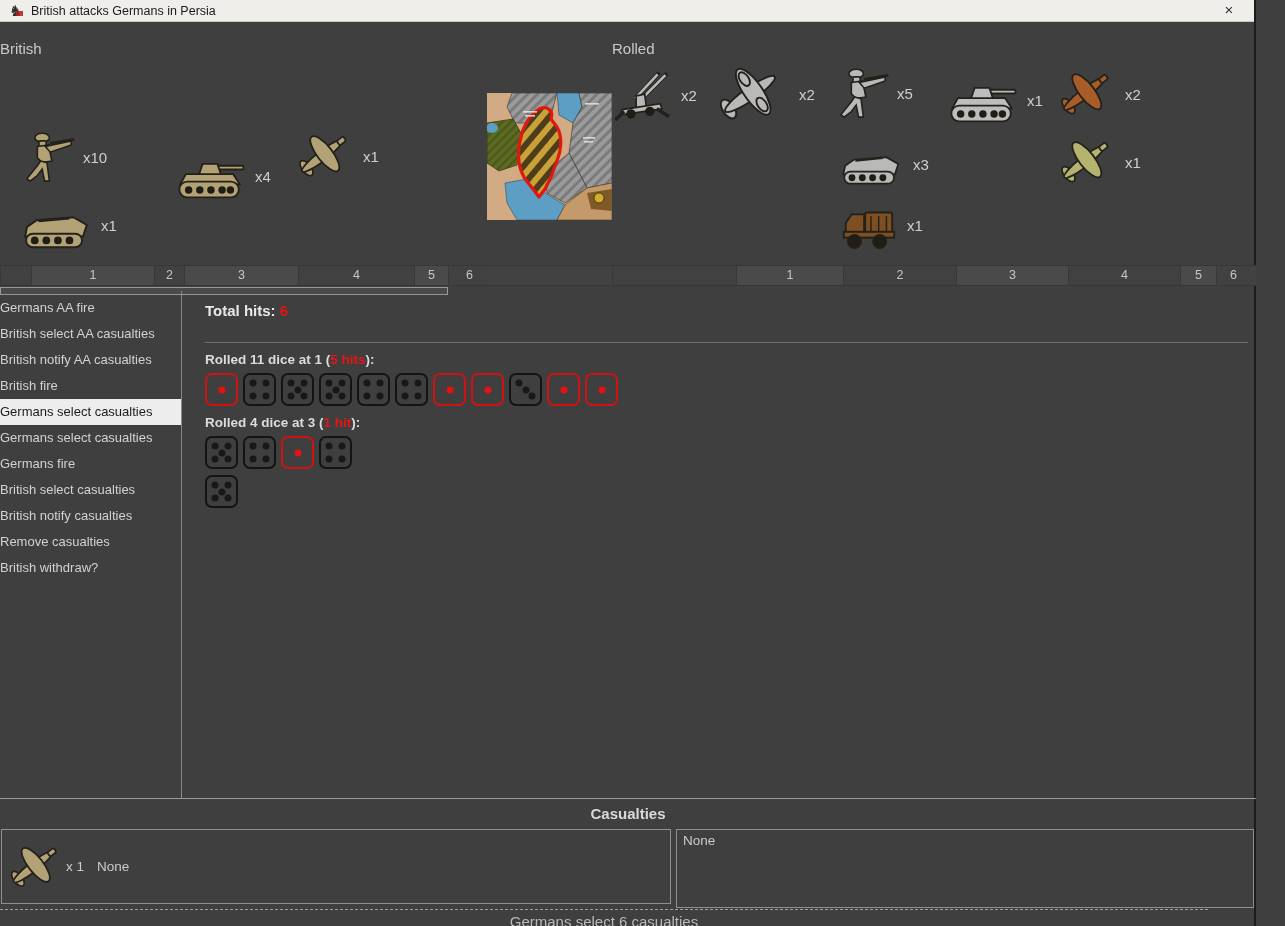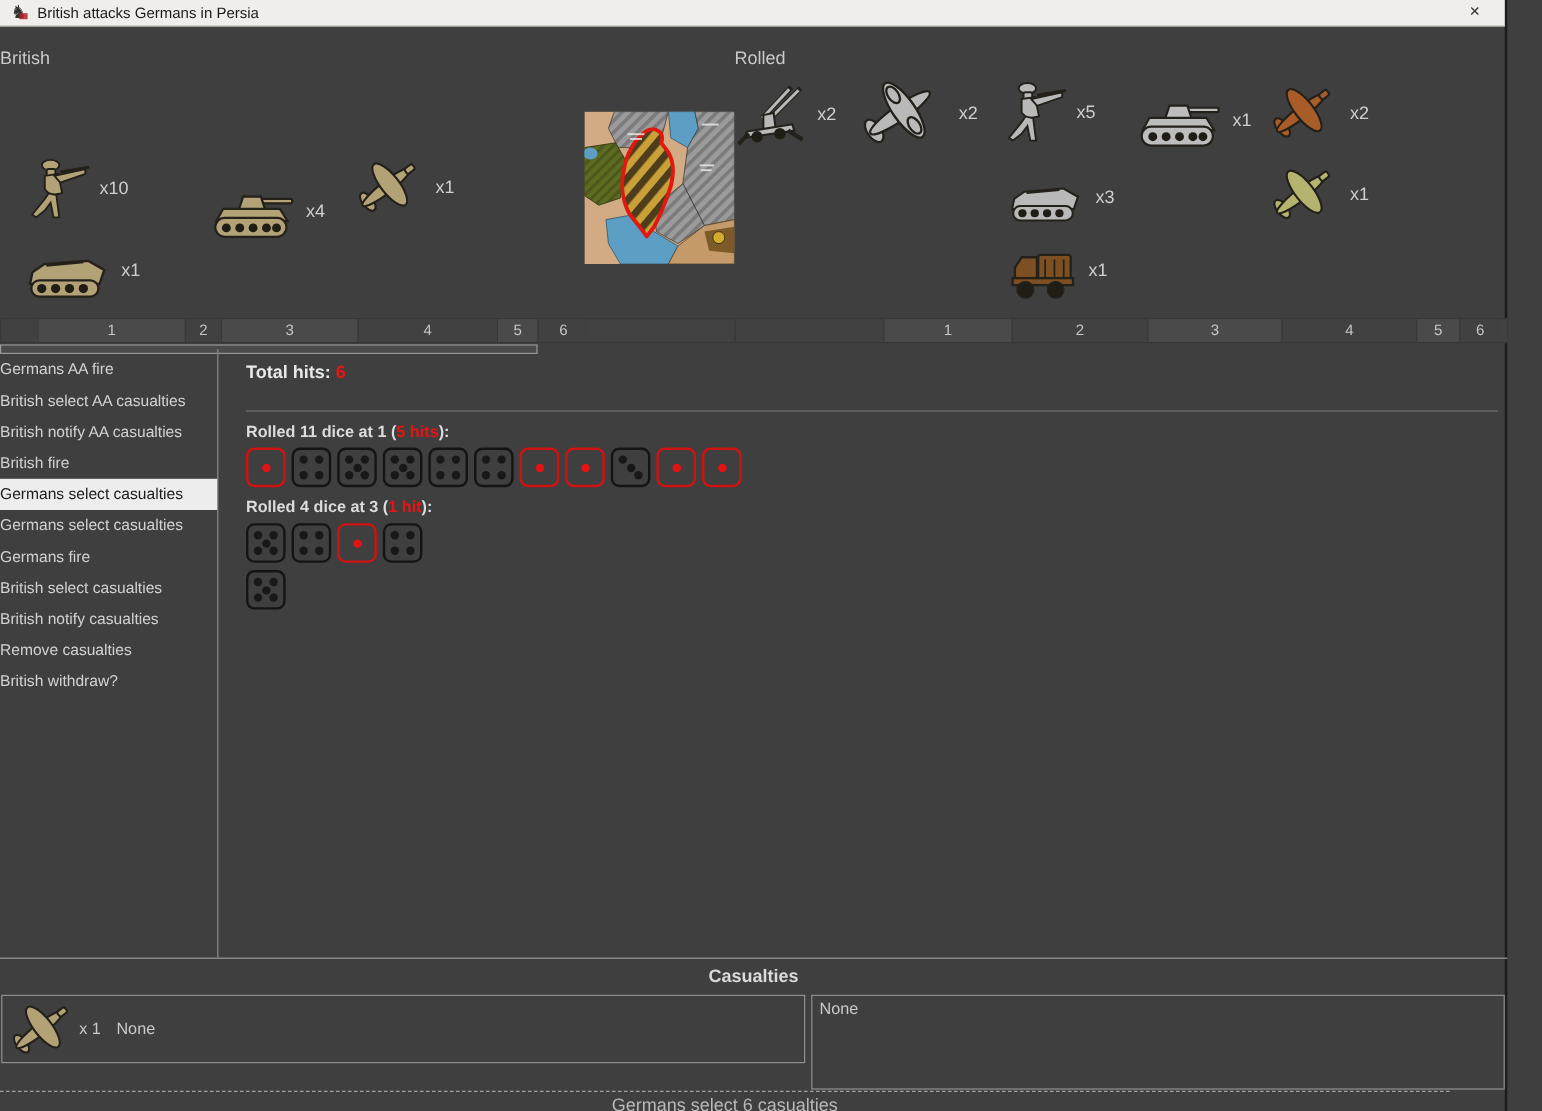--- a/index.html
+++ b/index.html
@@ -36,21 +36,21 @@
   .roll-label{margin-top:9px;font-size:13.5px;font-weight:bold;color:#dcdcdc;}
   .red{color:#e81414;}
   .dice-row{margin-top:6px;display:flex;}
   .die{position:relative;width:33px;height:33px;border:2px solid #141414;border-radius:7px;margin-right:5px;}
   .die.hit{border-color:#cf1212;}
   .pip{position:absolute;width:7px;height:7px;border-radius:50%;background:#181818;transform:translate(-50%,-50%);}
   .die.hit .pip{background:#e51212;}
   
   .cas-divider{position:absolute;left:0;top:798px;width:1256px;height:1px;background:#9a9a9a;}
   .cas-title{position:absolute;left:0;top:805px;width:1256px;text-align:center;font-size:15px;font-weight:bold;color:#dadada;}
-  .cas-left{position:absolute;left:1px;top:829px;width:670px;height:57px;border:1px solid #8f8f8f;display:flex;align-items:center;}
+  .cas-left{position:absolute;left:1px;top:829px;width:670px;height:75px;border:1px solid #8f8f8f;display:flex;align-items:center;}
   .cas-left .txt{font-size:13.5px;color:#cbcbcb;}
   .cas-left .txt.n2{margin-left:13px;}
   .cas-right{position:absolute;left:676px;top:829px;width:578px;height:79px;border:1px solid #8f8f8f;padding:3px 6px;font-size:13.5px;color:#cbcbcb;}
   .bottom-bar{position:absolute;left:0;top:909px;width:1208px;height:17px;border-top:1px dashed #9f9f9f;}
   .action-label{position:absolute;left:0;top:3px;width:100%;text-align:center;font-size:15px;color:#b9b9b9;}
   .hidden-defs{position:absolute;width:0;height:0;overflow:hidden;}
 </style>
 </head>
 <body>
 

